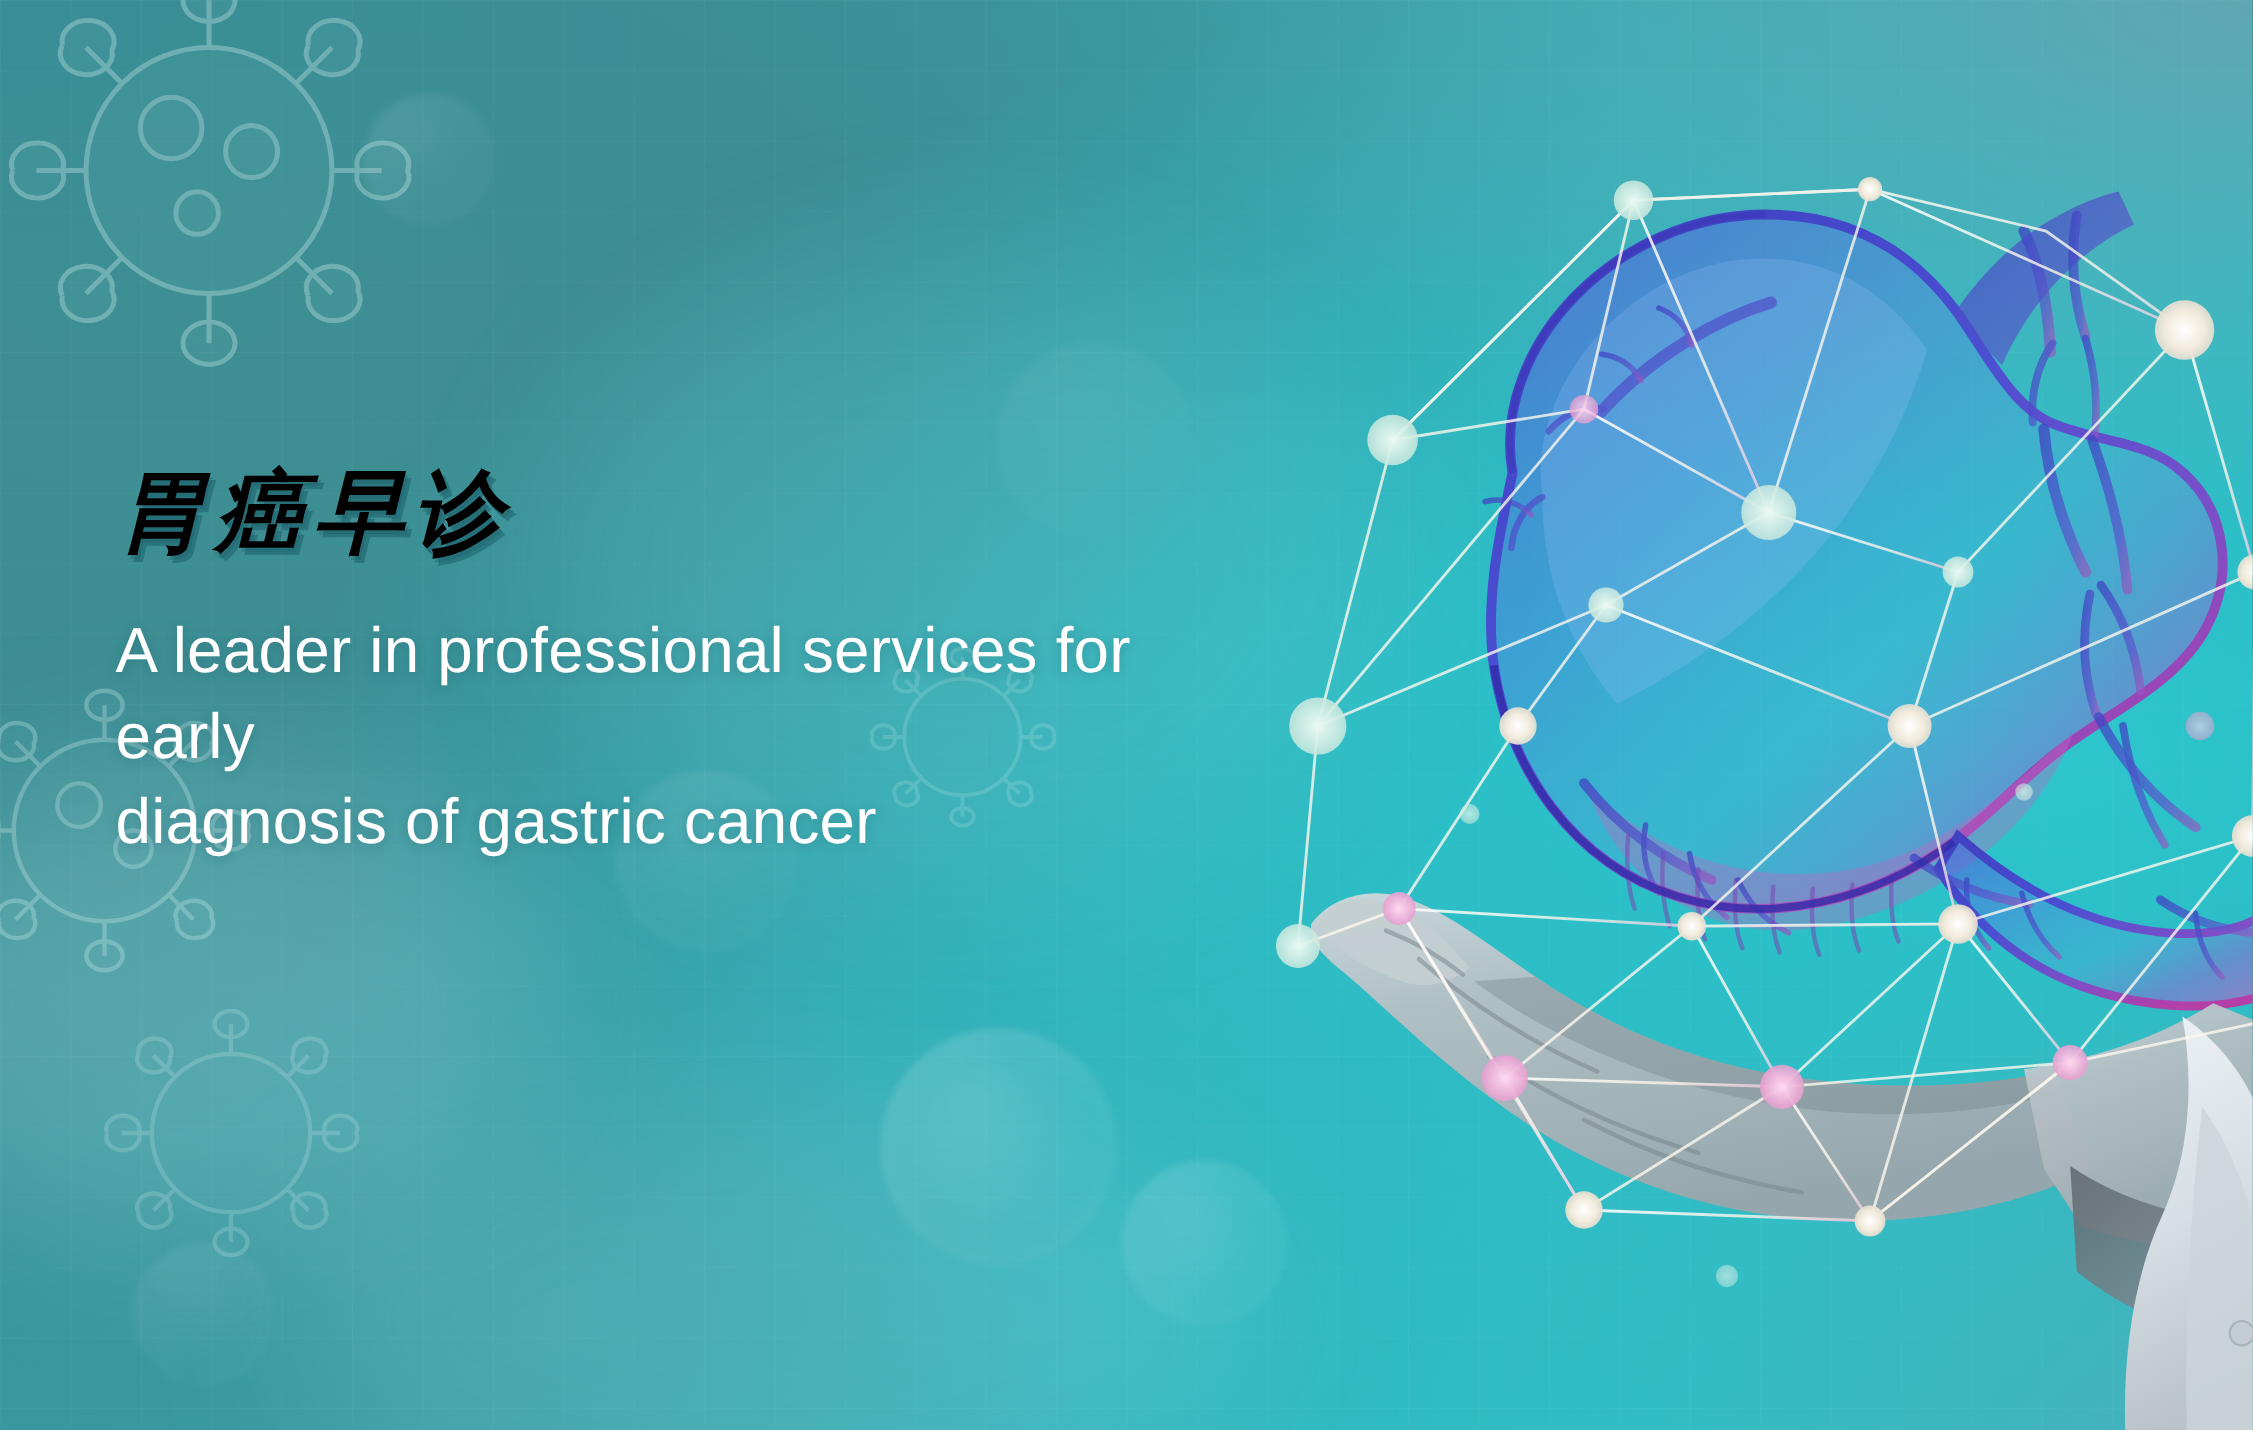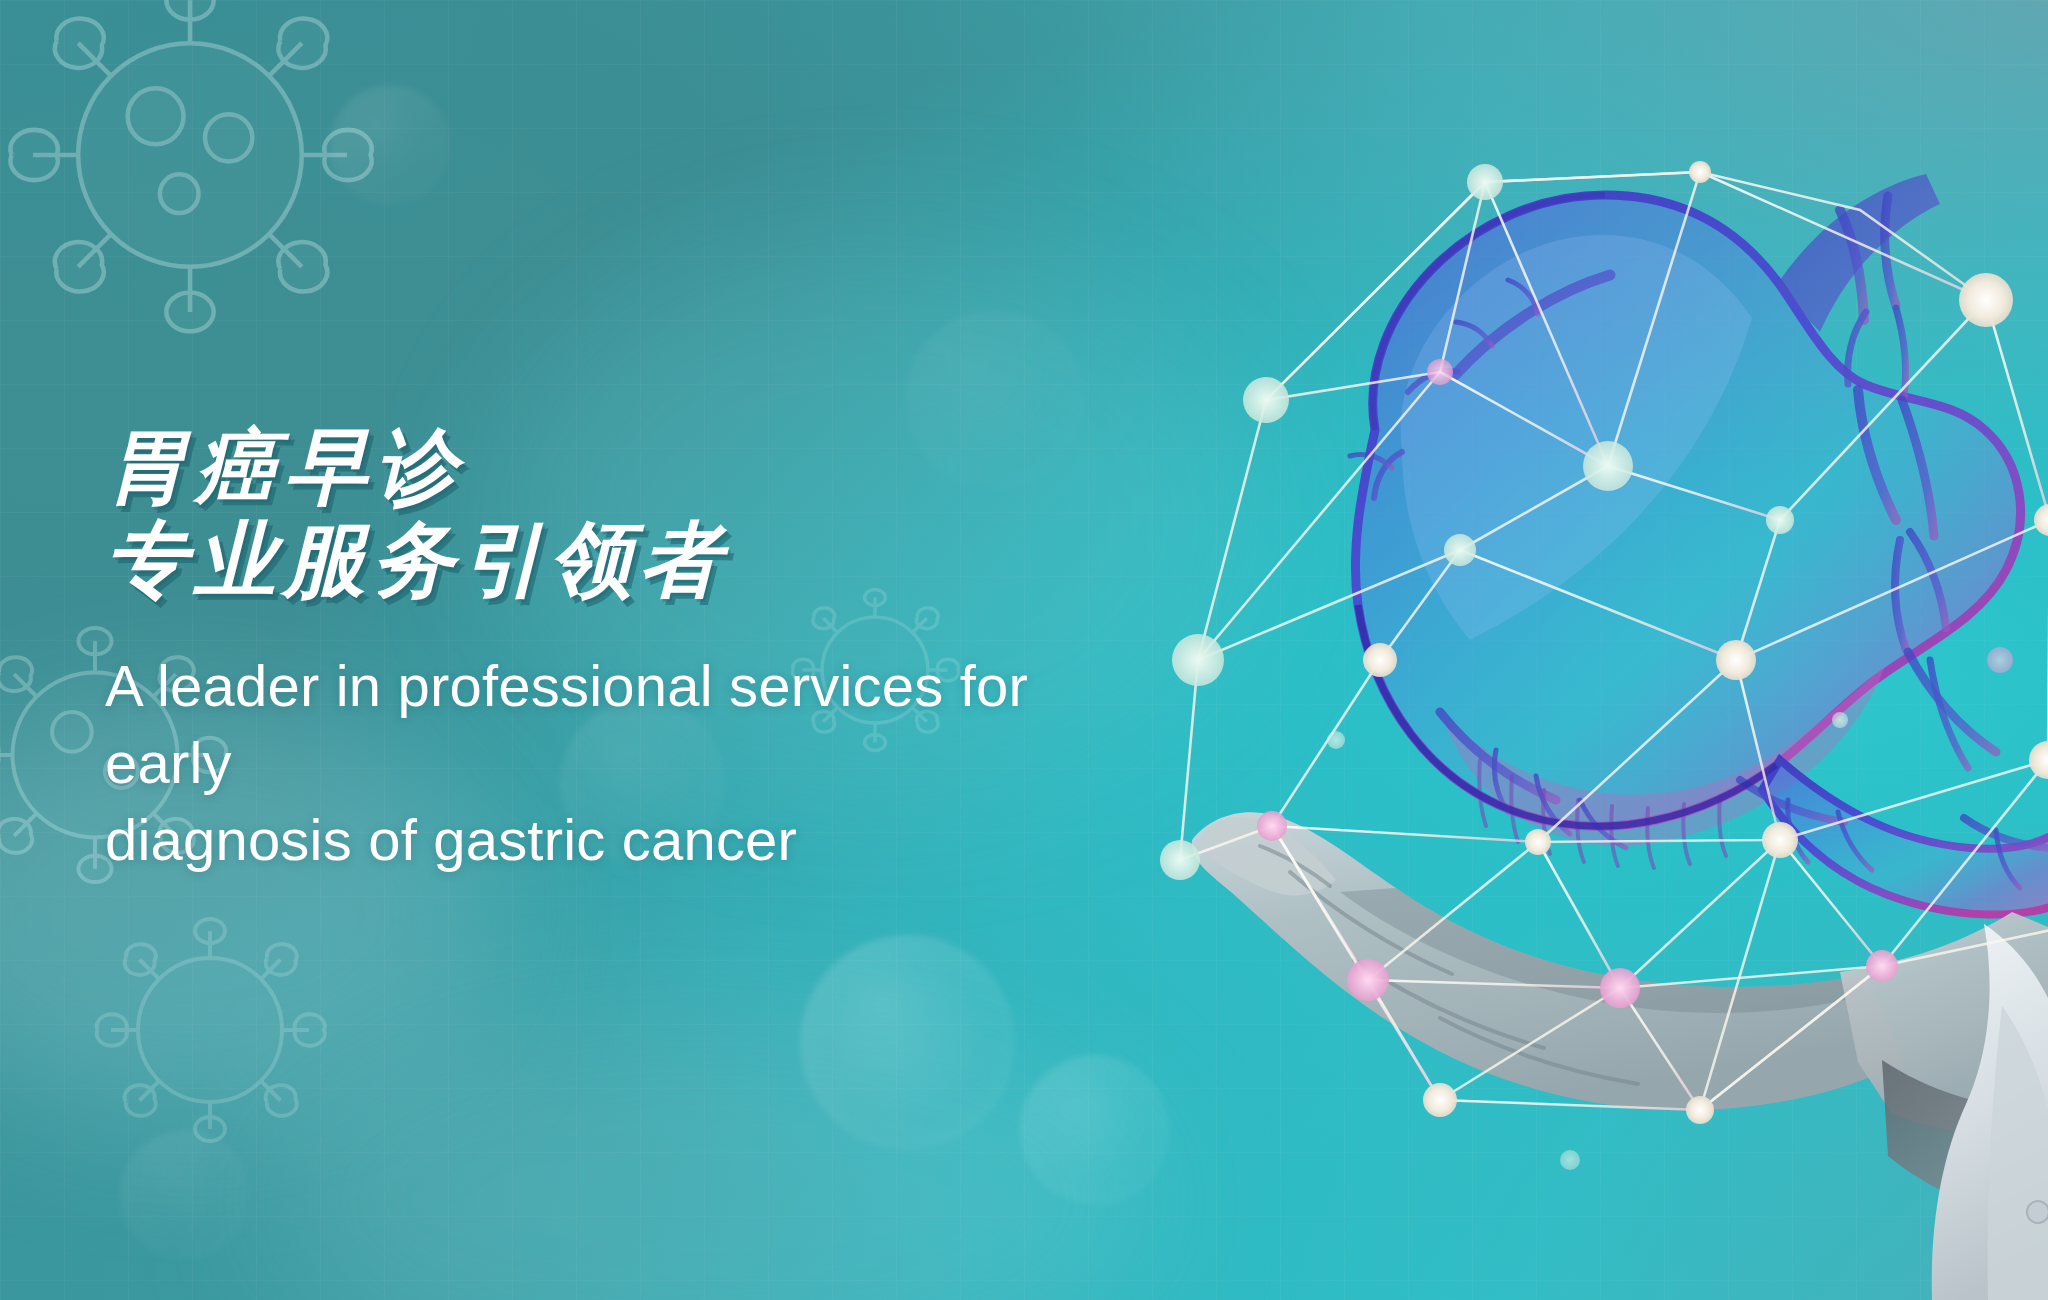--- a/index.html
+++ b/index.html
@@ -46,21 +46,21 @@
     filter:blur(3px);}
 
   
   .virus{position:absolute;pointer-events:none;}
   .virus svg{display:block;width:100%;height:100%;}
 
   
   .copy{position:absolute;left:105px;top:420px;width:1060px;}
   .headline{
     font-size:82px;line-height:1.14;font-weight:700;font-style:italic;
-    color:#ffffff;letter-spacing:8px;
+    color:#000000;letter-spacing:8px;
     font-family:"DejaVu Sans","Liberation Sans",sans-serif;
     text-shadow:5px 6px 0 rgba(28,96,108,.55), 2px 3px 0 rgba(28,96,108,.35);
     white-space:nowrap;
   }
   .headline .ln2{letter-spacing:7px;}
   .subtitle{
     margin-top:40px;
     font-size:58px;line-height:1.33;font-weight:300;
     color:#ffffff;letter-spacing:.2px;
     text-shadow:0 2px 10px rgba(20,80,92,.28);
@@ -428,21 +428,20 @@
         <circle cx="700" cy="620" r="8" fill="url(#gNodeMint)" opacity=".7"></circle>
         <circle cx="860" cy="560" r="13" fill="url(#gNodePink)" opacity=".6"></circle>
         <circle cx="430" cy="1060" r="10" fill="url(#gNodeMint)" opacity=".6"></circle>
       </g>
     </svg>
   </div>
 
   <div class="copy">
     <div class="headline">
       <div class="ln1">胃癌早诊</div>
-      <div class="ln2">专业服务引领者</div>
     </div>
     <div class="subtitle">
       <div>A leader in professional services for early</div>
       <div>diagnosis of gastric cancer</div>
     </div>
   </div>
 
 </div>
 
 </body></html>

